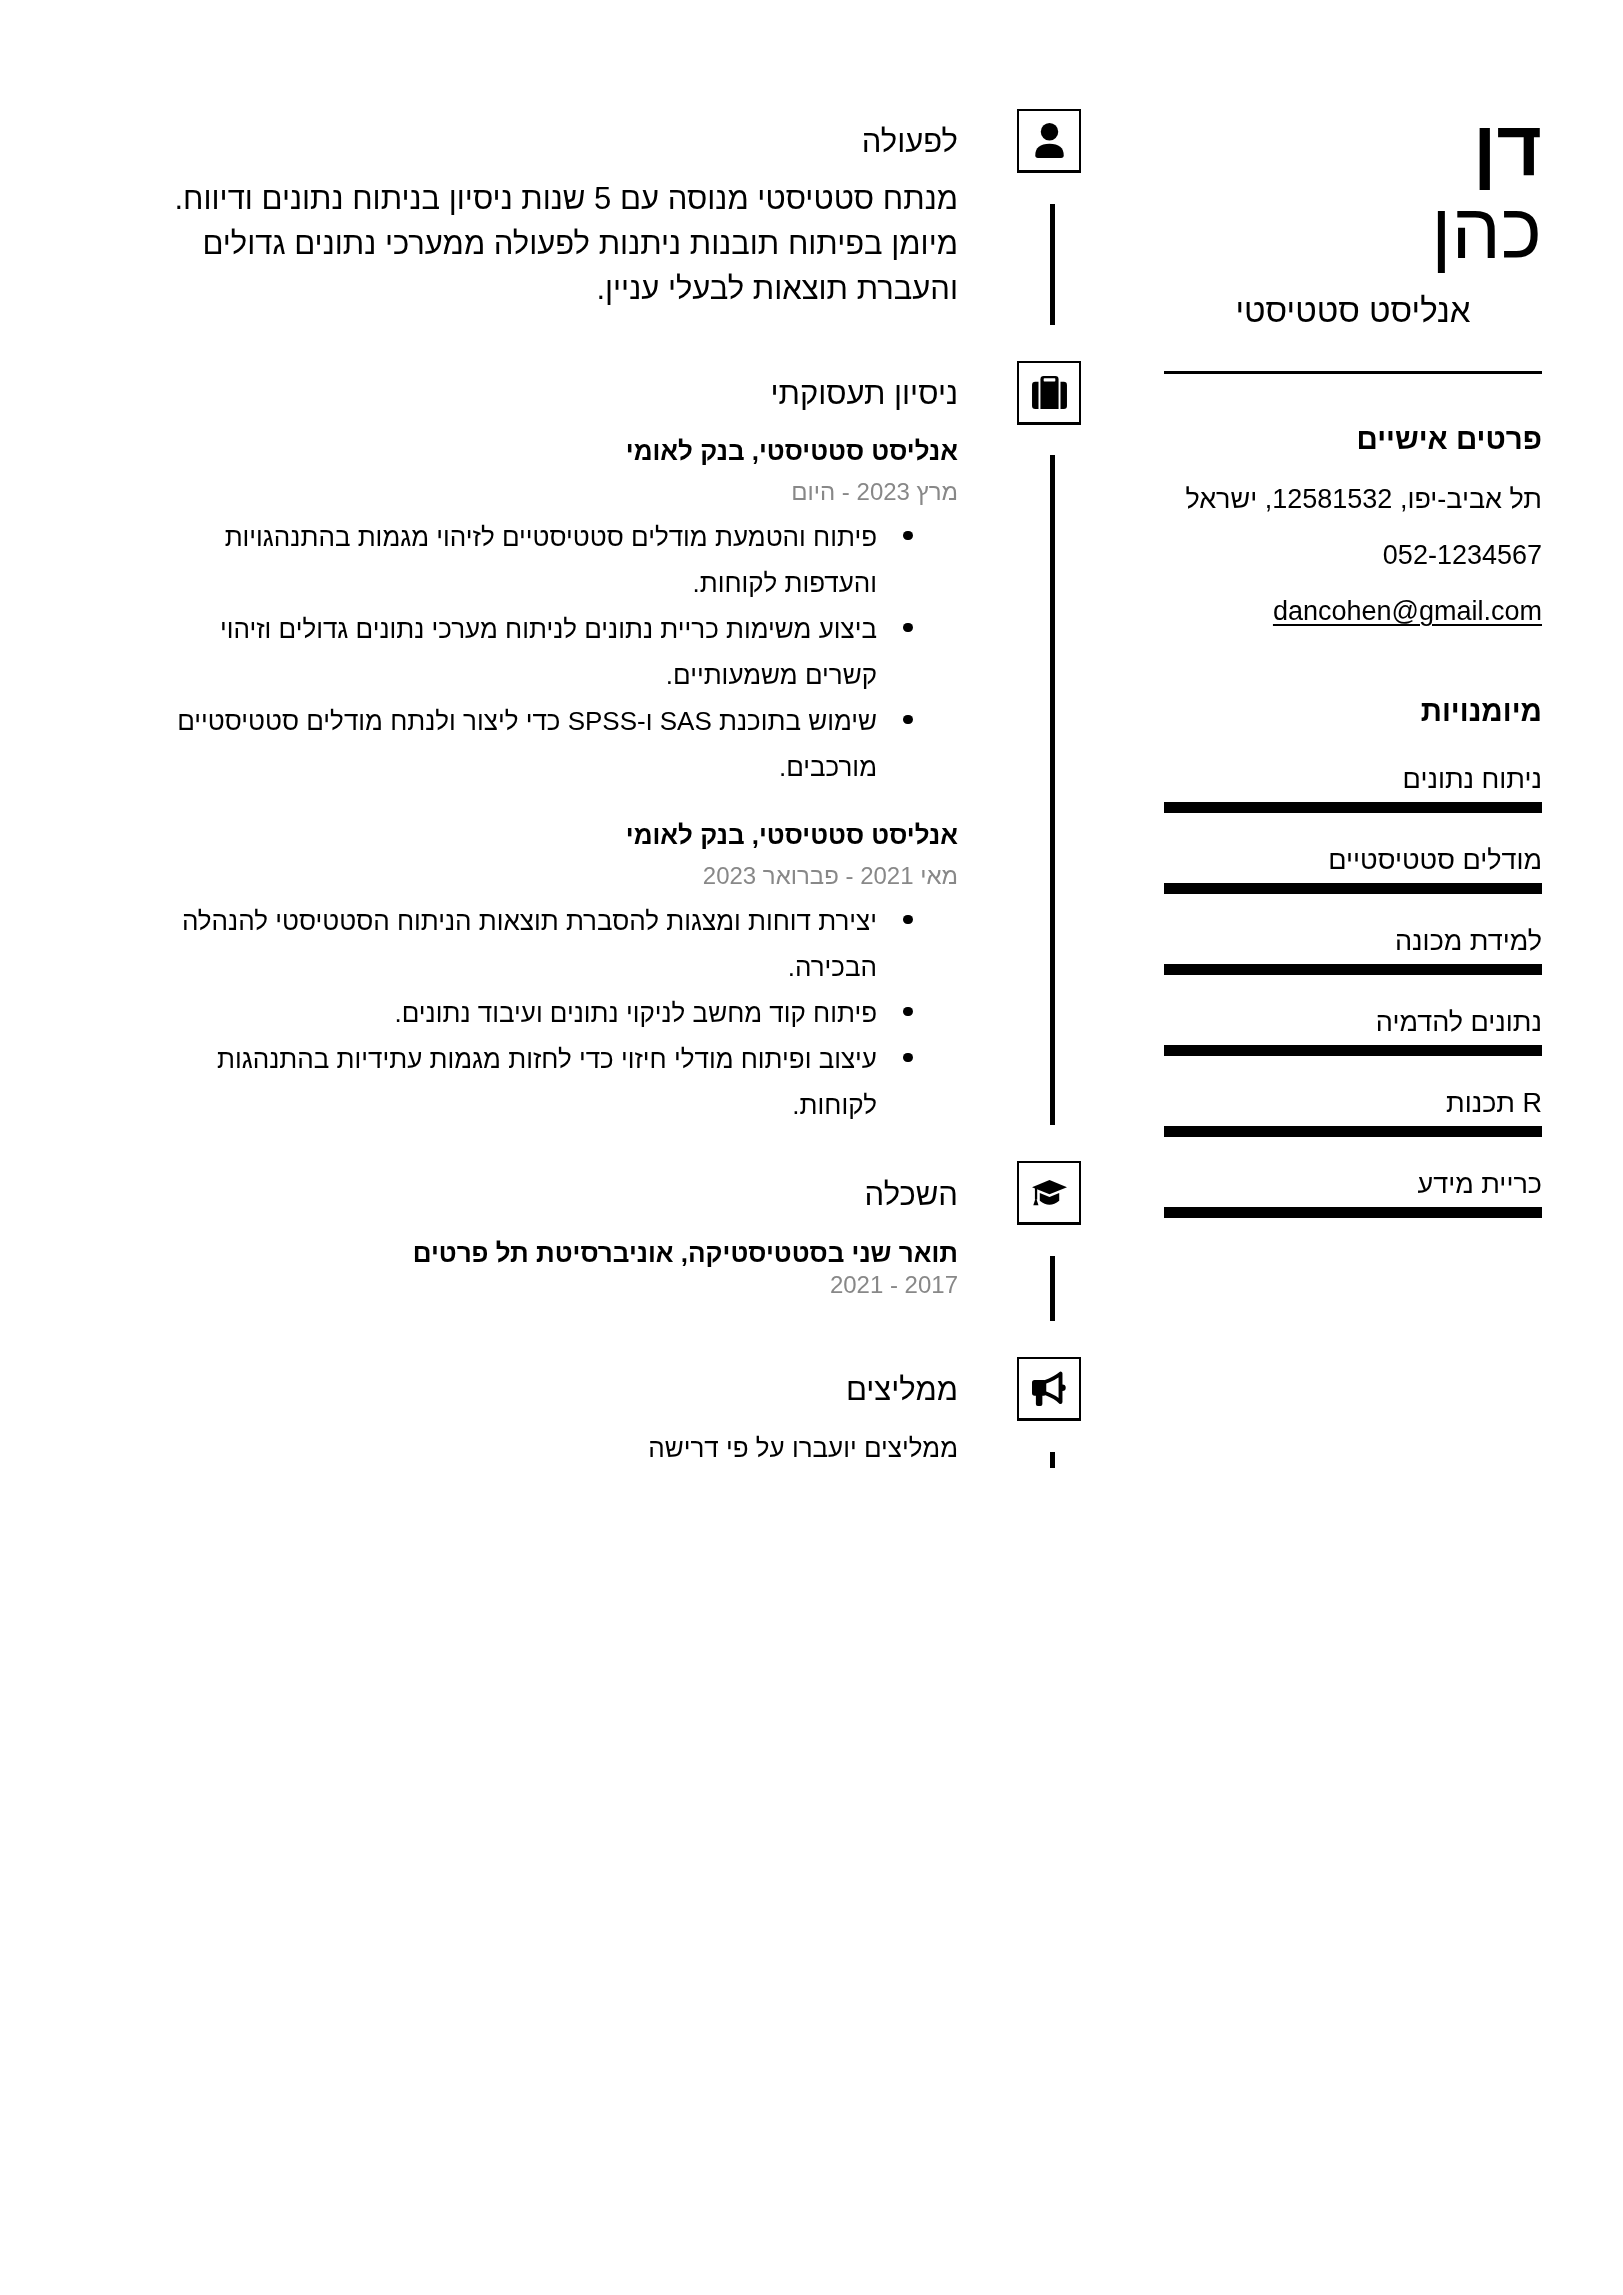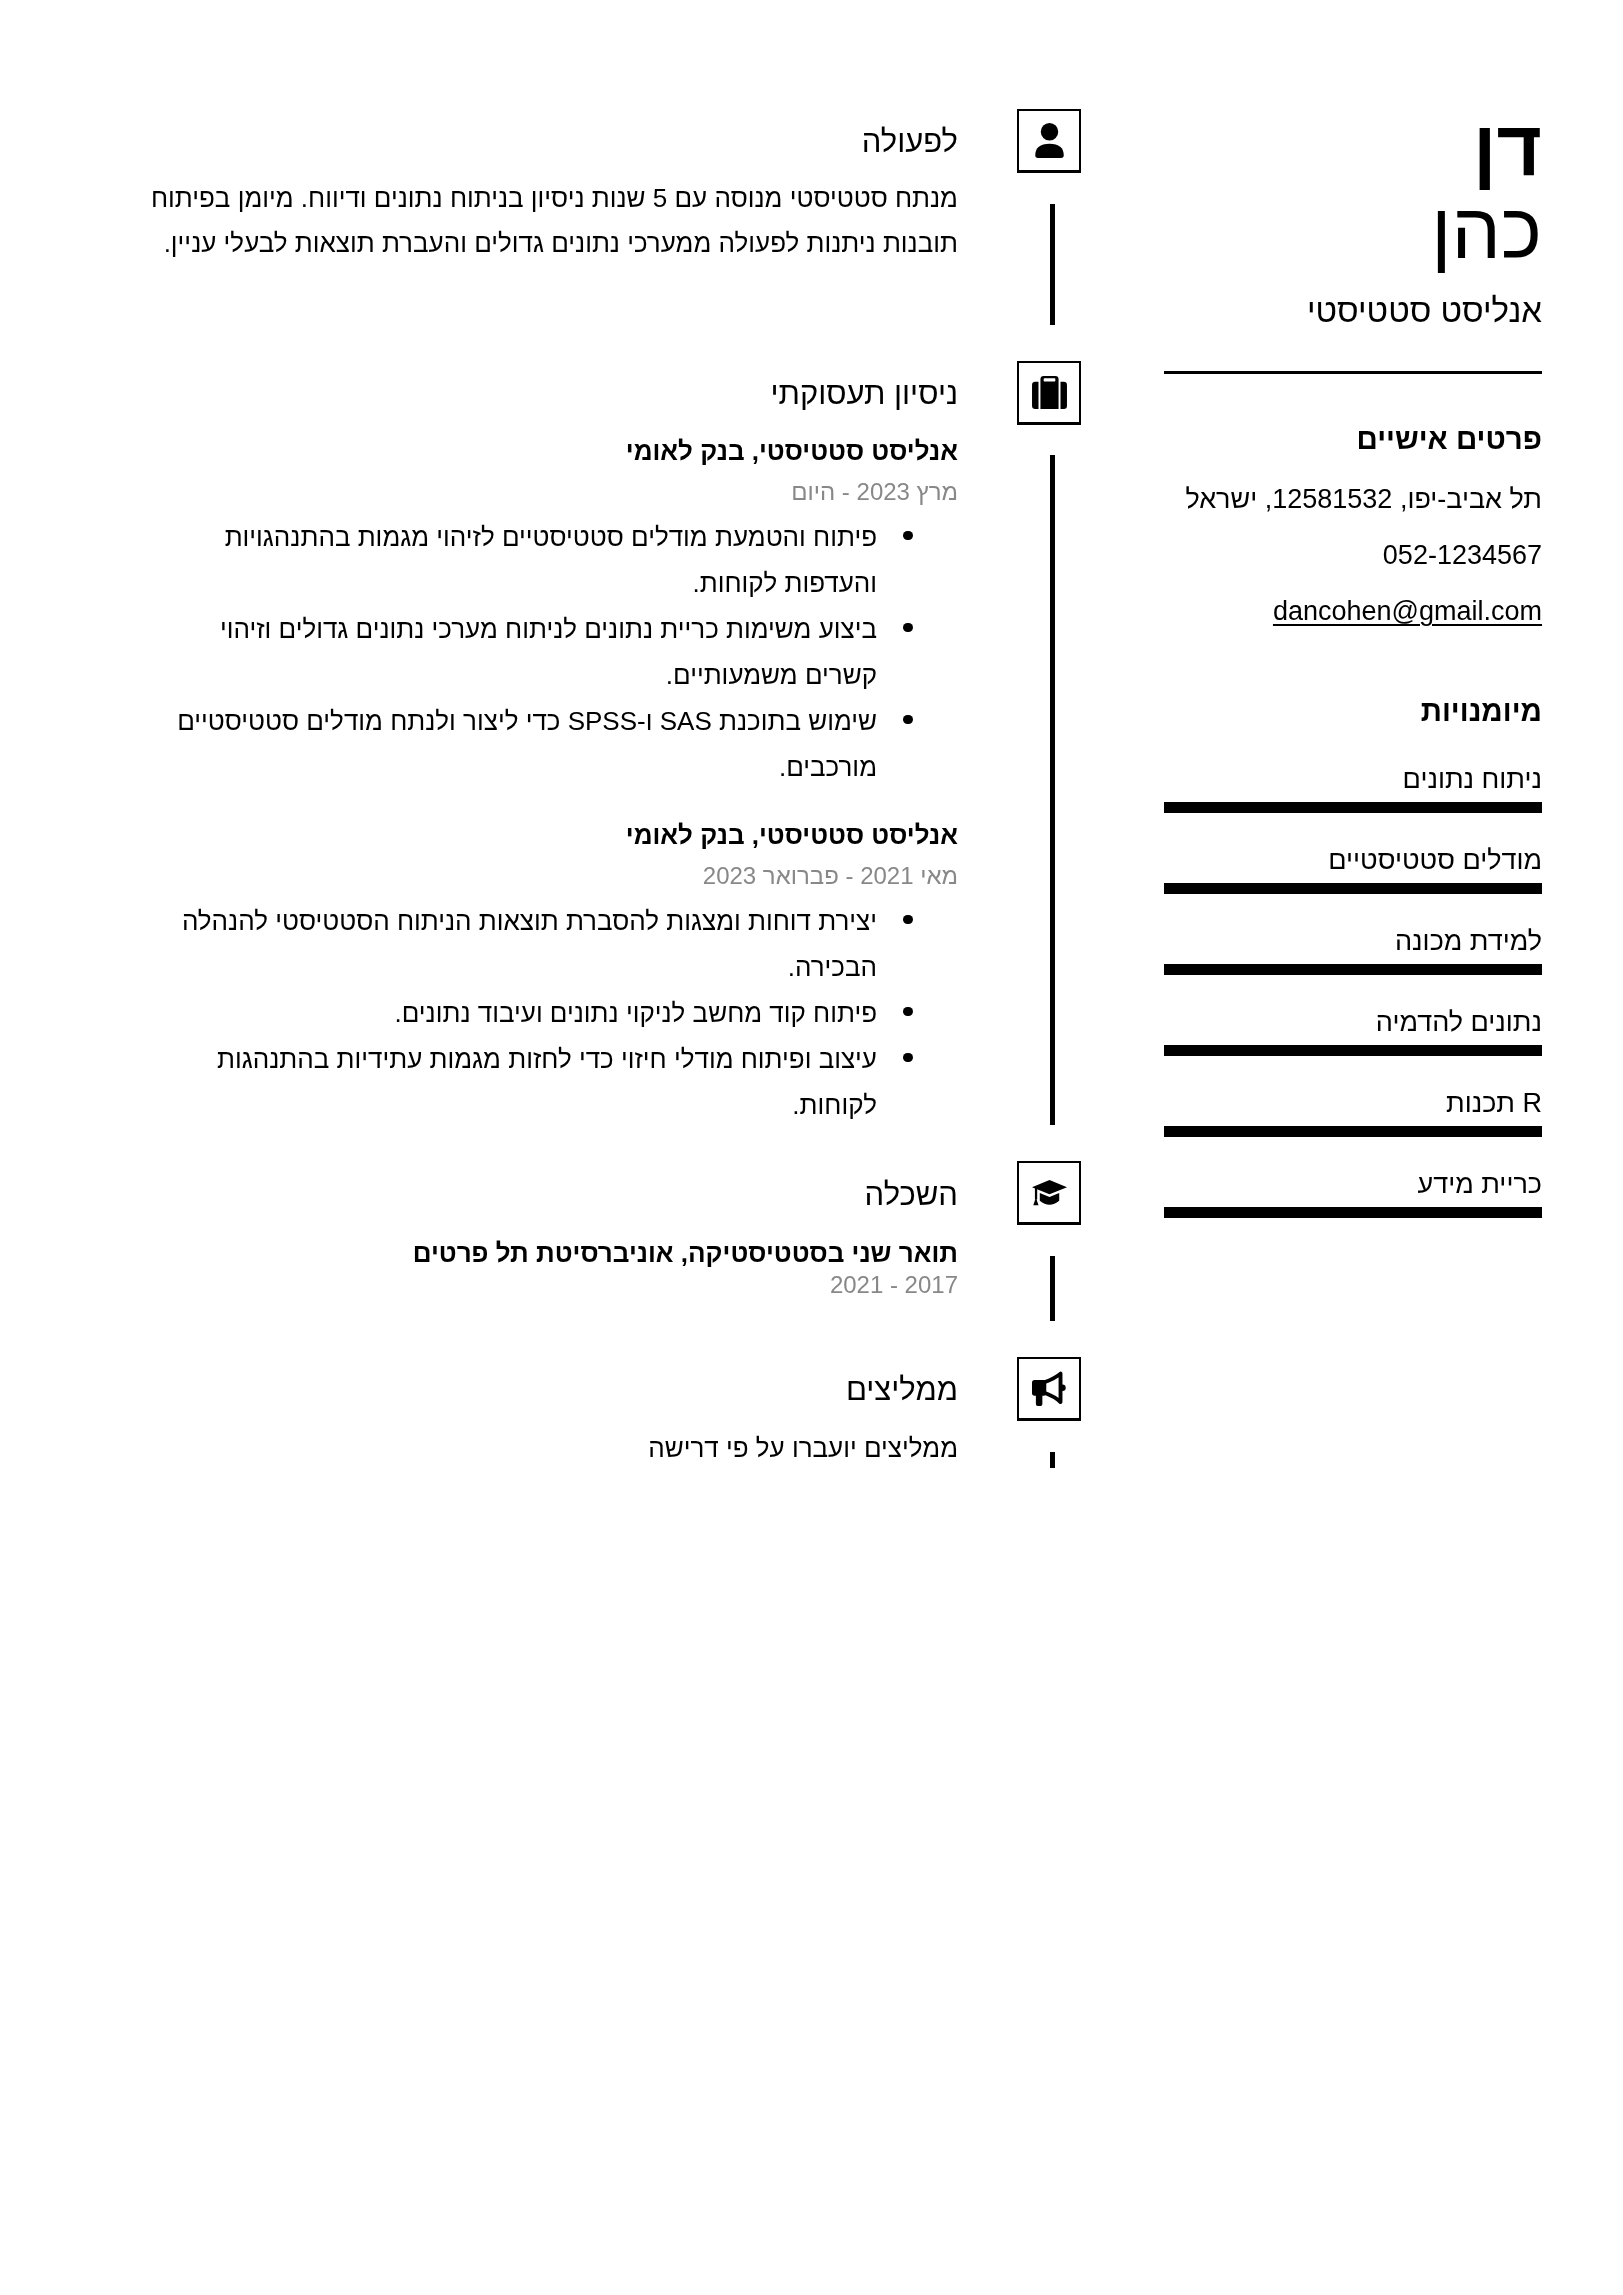--- a/index.html
+++ b/index.html
@@ -7,21 +7,21 @@
     width: 1623px; height: 2295px; position: relative; overflow: hidden;
     font-family: "Liberation Sans", "DejaVu Sans", sans-serif; color: #000;
   }
   .rtl { direction: rtl; text-align: right; }
 
   
   .sidebar { position: absolute; left: 1164px; top: 107px; width: 378px; }
   .name-first, .name-last { font-size: 78px; line-height: 83px; white-space: nowrap; }
   .name-first { font-weight: bold; }
   .name-last { font-weight: normal; }
-  .job-title { font-size: 33px; line-height: 39px; margin-top: 18.3px; white-space: nowrap; }
+  .job-title { font-size: 33px; line-height: 39px; margin-top: 18.3px; white-space: nowrap; text-align: center; }
   .divider { height: 2.6px; background: #000; margin-top: 41px; }
   .side-heading { font-size: 29.5px; line-height: 39px; font-weight: bold; white-space: nowrap; }
   .personal-heading { margin-top: 45px; }
   .contact { margin-top: 13px; }
   .contact-line { font-size: 27px; line-height: 56px; white-space: nowrap; }
   .contact-line a { color: #000; text-decoration: underline; text-underline-offset: 3.9px; text-decoration-thickness: 2px; text-align: center; }
   .skills-heading { margin-top: 52px; }
   .skills-list { margin-top: 33px; }
   .skill { margin-bottom: 31px; }
   .skill-label { font-size: 27px; line-height: 33px; white-space: nowrap; }
@@ -33,21 +33,21 @@
     position: absolute; left: 1017px; width: 64px; height: 64px; box-sizing: border-box;
     border-style: solid; border-color: #000; border-width: 2px 2.6px 3.3px 2px;
     display: flex; align-items: center; justify-content: center; background: #fff;
   }
   .icon-box svg { display: block; }
   .tl-line { position: absolute; left: 1050px; width: 4.6px; background: #000; }
 
   
   .section { position: absolute; left: 147px; width: 811px; }
   .section-title { font-size: 31px; line-height: 39px; font-weight: normal; white-space: nowrap; }
-  .body-text { font-size: 26px; line-height: 45px; margin-top: 15px; }
+  .body-text { font-size: 31px; line-height: 45px; margin-top: 15px; }
   .entry-title { font-size: 26px; line-height: 33px; font-weight: bold; white-space: nowrap; }
   .entry-date { font-size: 24px; line-height: 30px; color: #888888; margin-top: 9px; white-space: nowrap; }
   .job { margin-top: 22px; }
   .job + .job { margin-top: 29.5px; }
   .bullets { list-style: none; margin: 6.5px 0 0 0; padding: 0 81px 0 0; }
   .bullets li { position: relative; font-size: 26px; line-height: 46px; }
   .bullets li::before {
     content: ""; position: absolute; right: -36px; top: 17px;
     width: 9.8px; height: 9.8px; border-radius: 50%; background: #000;
   }

